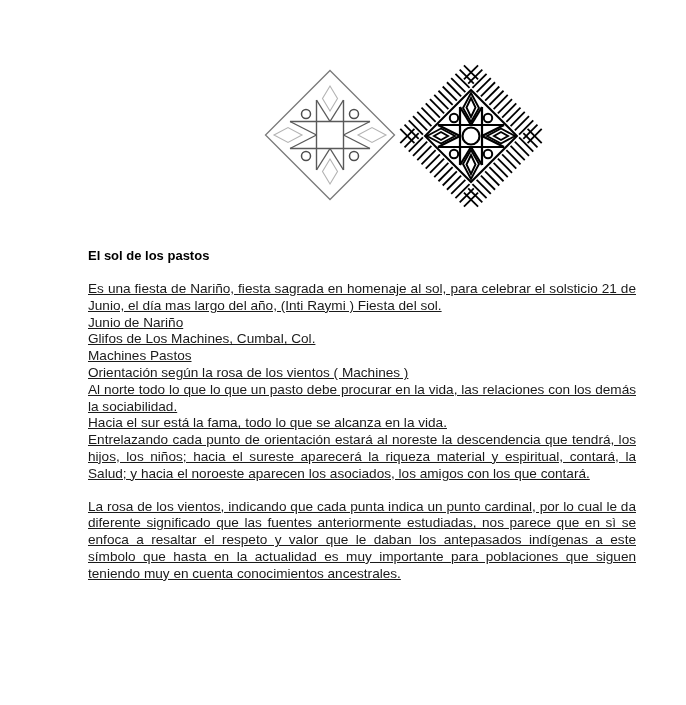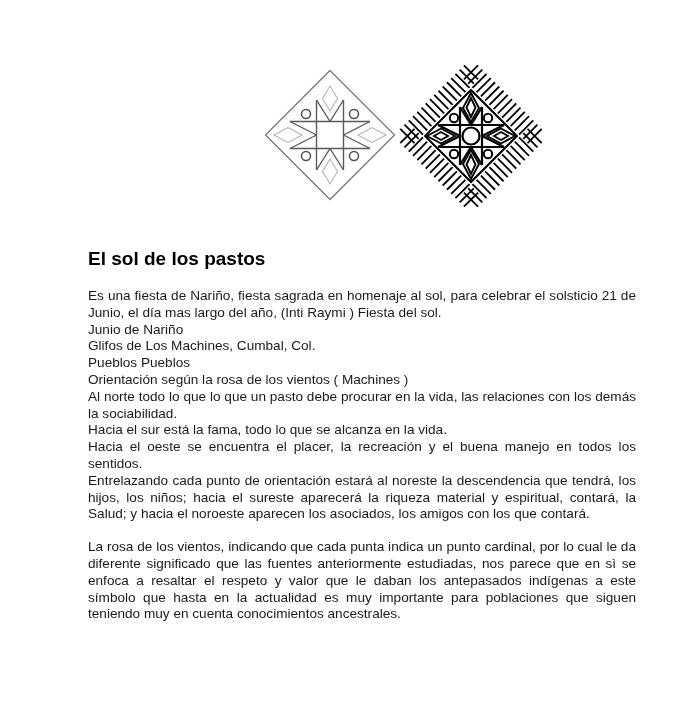--- a/index.html
+++ b/index.html
@@ -17,31 +17,32 @@
   #glyph-woven   { left: 386px; top: 51px; }
 
   .content {
     position: absolute;
     left: 88px;
     top: 248px;
     width: 548px;
     color: #1a1a1a;
   }
   .page-title {
-    font-size: 19px;
+    font-size: 13px;
     font-weight: bold;
     color: #000000;
     margin: 0 0 18px 0;
     letter-spacing: 0px;
   }
   .para {
     font-size: 13.6px;
     line-height: 16.8px;
     text-align: justify;
     margin: 0;
+    text-decoration: underline;
   }
   .para.gap { margin-top: 16px; }
 </style>
 </head>
 <body>
 
 <div class="glyph" id="glyph-outline">
   <svg width="160" height="160" viewBox="-80 -80 160 160" fill="none">
 
     <polygon points="0,-64.5 64.5,0 0,64.5 -64.5,0" stroke="#7a7a7a" stroke-width="1.3" fill="none"></polygon>
@@ -184,21 +185,20 @@
     </g>
   </svg>
 </div>
 
 <div class="content">
   <h1 class="page-title">El sol de los pastos</h1>
   <div id="body-text">
       <p class="para">Es una fiesta de Nariño, fiesta sagrada en homenaje al sol, para celebrar el solsticio 21 de Junio, el día mas largo del año,  (Inti Raymi ) Fiesta del sol.</p>
       <p class="para">Junio de Nariño</p>
       <p class="para">Glifos de Los Machines, Cumbal, Col.</p>
-      <p class="para">Pueblos Pueblos</p>
+      <p class="para">Machines Pastos</p>
       <p class="para">Orientación según la rosa de los vientos ( Machines )</p>
       <p class="para">Al norte todo lo que lo que un pasto debe procurar en la vida, las relaciones con los demás la sociabilidad.</p>
       <p class="para">Hacia el sur está la fama, todo lo que se alcanza en la vida.</p>
-      <p class="para">Hacia el oeste se encuentra el placer, la recreación y el buena manejo en todos los sentidos.</p>
       <p class="para">Entrelazando cada punto de orientación estará al noreste la descendencia que tendrá, los hijos, los niños; hacia el sureste aparecerá la riqueza material y espiritual, contará, la Salud; y hacia el noroeste aparecen los asociados, los amigos con los que contará.</p>
       <p class="para gap">La rosa de los vientos, indicando que cada punta indica un punto cardinal, por lo cual le da diferente significado que las fuentes anteriormente estudiadas, nos parece que en sì se enfoca a resaltar el respeto y valor que le daban los antepasados indígenas a  este símbolo que hasta en la actualidad es muy importante para poblaciones que siguen teniendo muy en cuenta conoci­mientos ancestrales.</p>
     </div>
 </div>
 
 </body></html>

